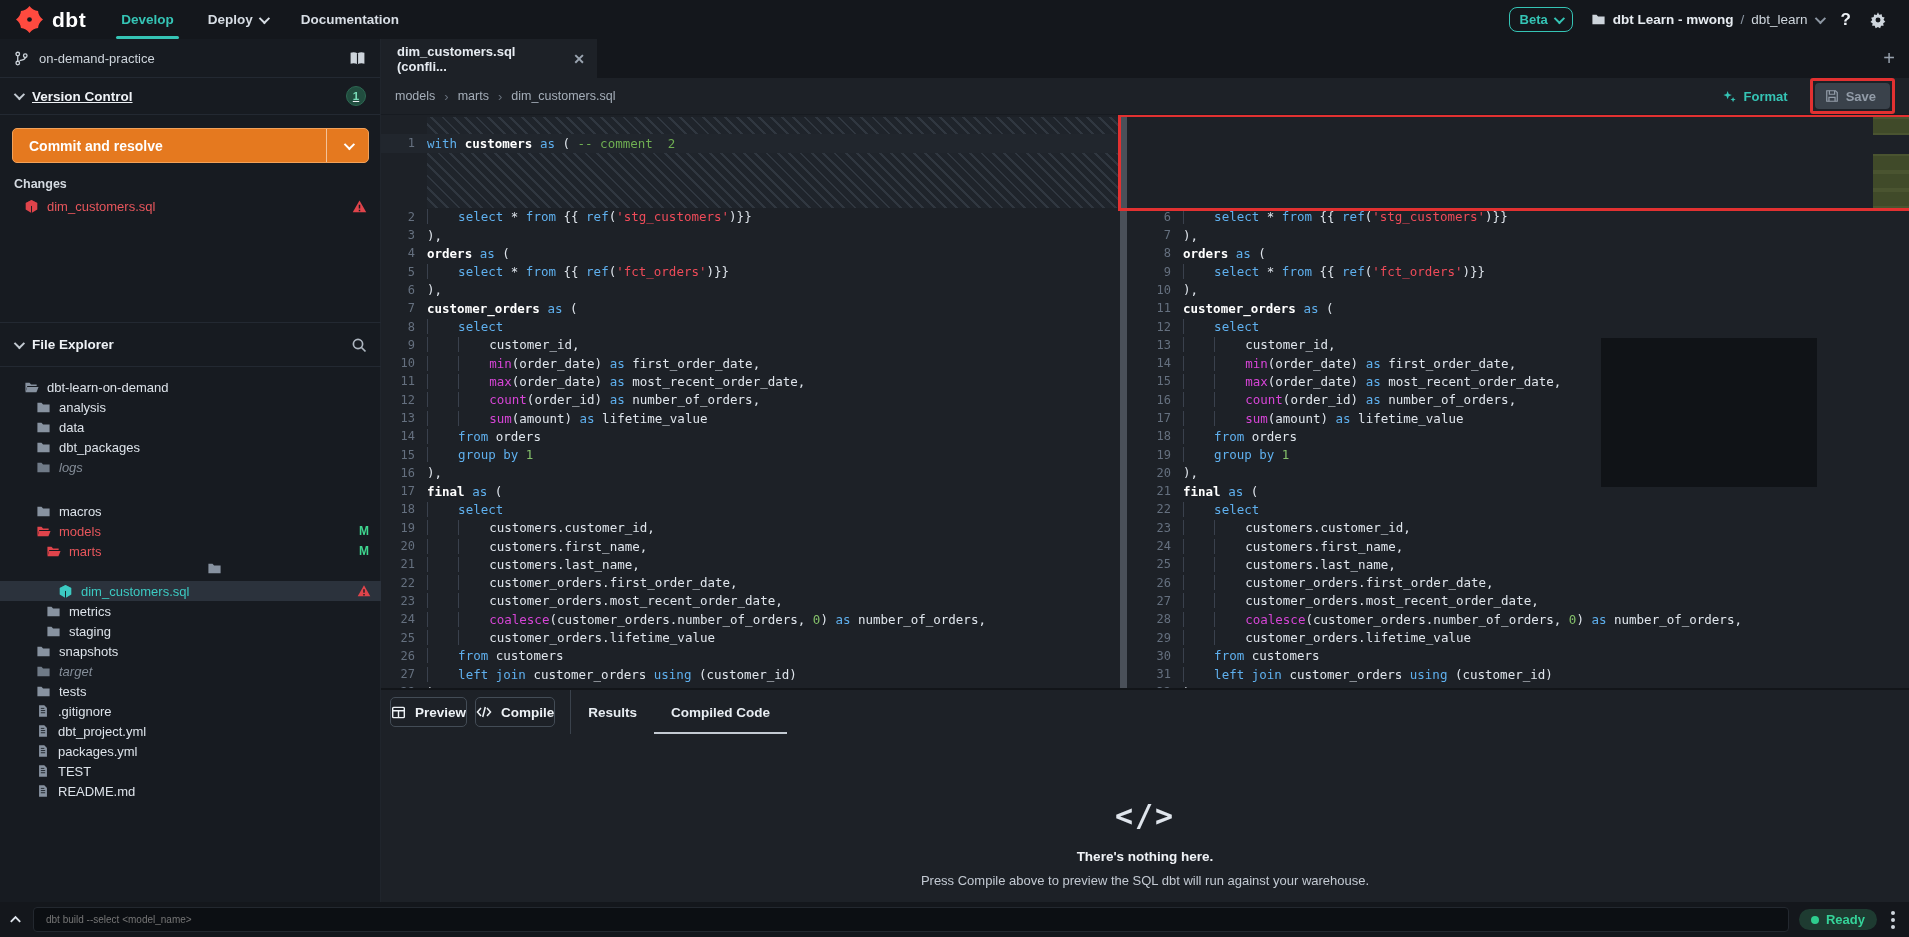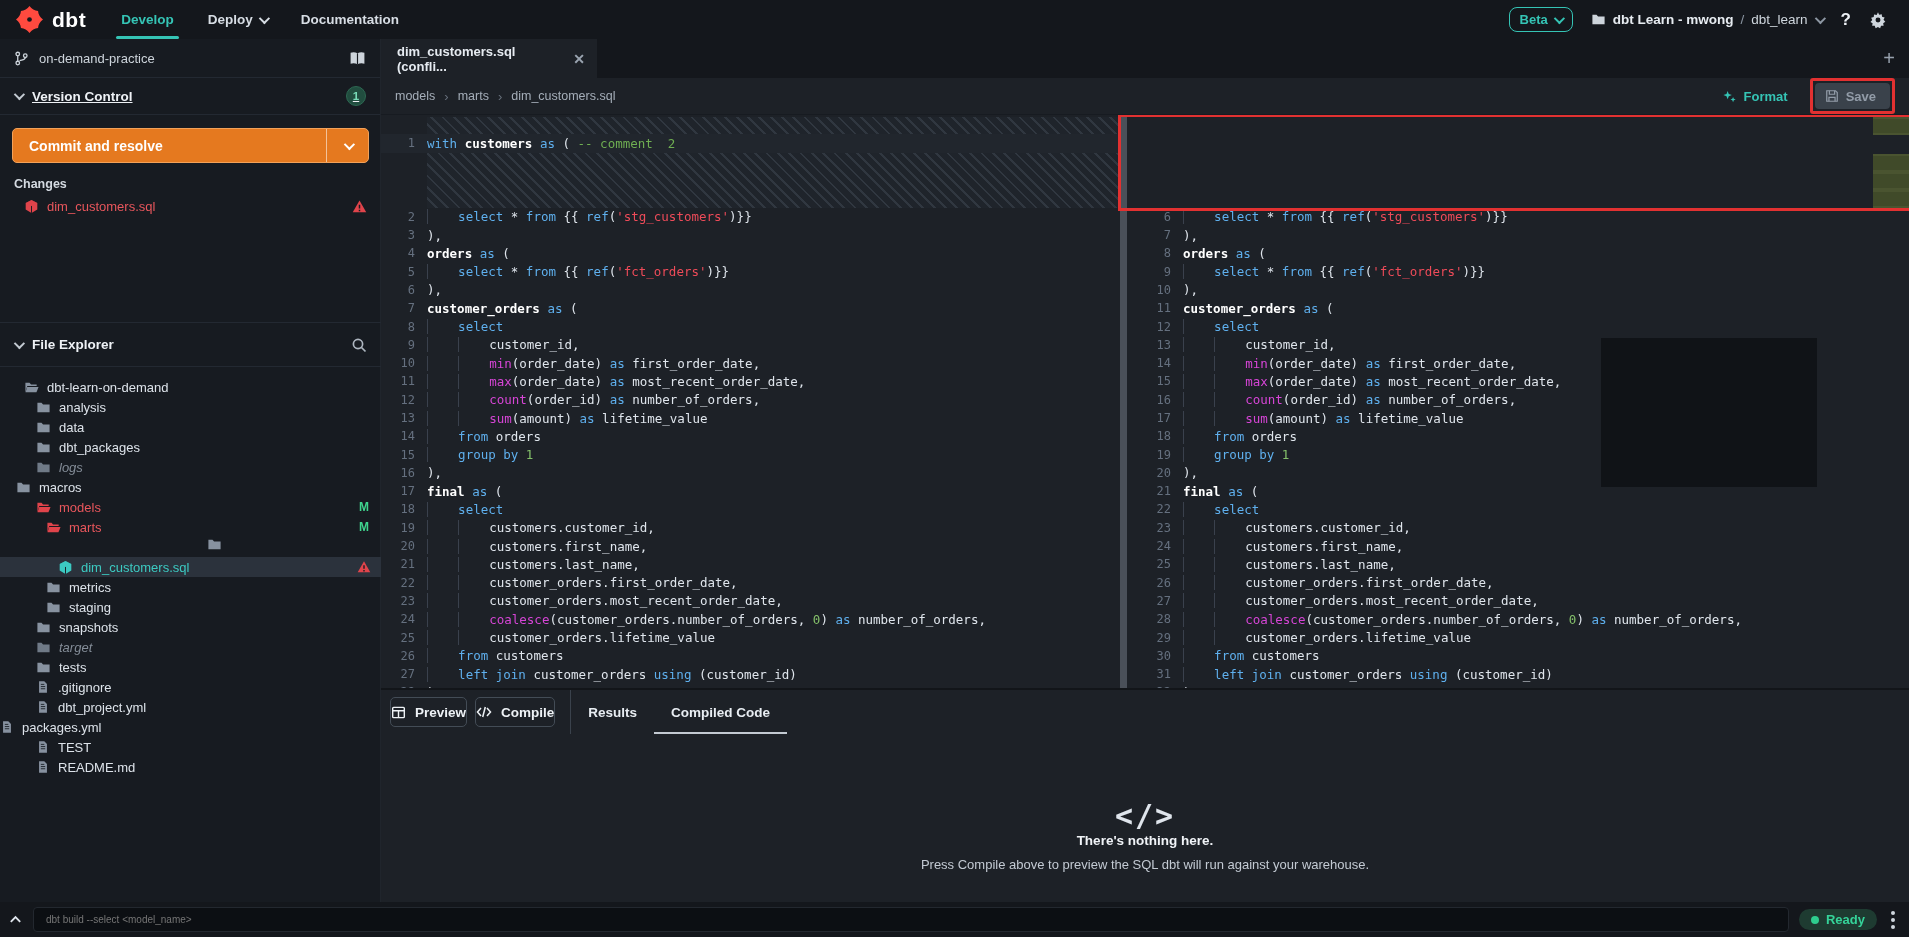--- a/index.html
+++ b/index.html
@@ -134,21 +134,21 @@
   #preview-btn { margin-left:9px; }
   #compile-btn { margin-left:8px; }
   #bp-vdiv { width:1px; height:44px; background:#3a424c; margin-left:15px; }
   .bp-tab { position:relative; height:44px; display:flex; align-items:center; padding:0 17px;
       color:#e8edf2; font-size:13.5px; font-weight:bold; cursor:pointer; }
   .bp-tab.active::after { content:""; position:absolute; left:0; right:0; bottom:0; height:2px;
       background:#c3cad2; }
   #empty-state { position:absolute; left:0; top:108px; width:100%; text-align:center; }
   #empty-icon { font-family:"DejaVu Sans Mono",monospace; font-weight:bold; font-size:30px;
       color:#dfe5ec; letter-spacing:2px; }
-  #empty-title { margin-top:0; color:#f0f3f7; font-size:13.5px; font-weight:bold; }
+  #empty-title { margin-top:16px; color:#f0f3f7; font-size:13.5px; font-weight:bold; }
   #empty-sub { margin-top:9px; color:#c3cad3; font-size:13px; }
 
   
   #command-bar { position:absolute; left:0; top:902px; width:1909px; height:35px; background:#14171c;
       display:flex; align-items:center; gap:10px; padding:0 10px 0 8px; }
   #cmd-chevron { color:#dfe5ec; cursor:pointer; display:flex; }
   #cmd-input { flex:1; height:25px; background:#0c0f13; border:1px solid #23282f; border-radius:4px;
       color:#98a2ad; font-size:10px; padding:0 12px; outline:none; }
   #ready-pill { height:21px; background:#1e3b31; border-radius:11px; display:flex; align-items:center;
       gap:7px; padding:0 12px; color:#35d399; font-size:13px; font-weight:bold; }
@@ -326,21 +326,21 @@
           <use href="#sym-folder"></use>
         </svg>
         <span class="tlabel">dbt_packages</span>
       </div>
       <div class="trow dim" style="padding-left: 36px;">
         <svg width="15" height="15" class="ic c-dim">
           <use href="#sym-folder"></use>
         </svg>
         <span class="tlabel">logs</span>
       </div>
-      <div class="trow normal" style="padding-left: 16px;">
+      <div class="trow normal" style="padding-left: 36px; margin-top: 24px;">
         <svg width="15" height="15" class="ic c-gray">
           <use href="#sym-folder"></use>
         </svg>
         <span class="tlabel">macros</span>
       </div>
       <div class="trow red" style="padding-left: 36px;">
         <svg width="15" height="15" class="ic c-red">
           <use href="#sym-folder-open"></use>
         </svg>
         <span class="tlabel">models</span>
@@ -403,21 +403,21 @@
           <use href="#sym-file"></use>
         </svg>
         <span class="tlabel">.gitignore</span>
       </div>
       <div class="trow normal" style="padding-left: 36px;">
         <svg width="14" height="14" class="ic c-gray">
           <use href="#sym-file"></use>
         </svg>
         <span class="tlabel">dbt_project.yml</span>
       </div>
-      <div class="trow normal" style="">
+      <div class="trow normal" style="padding-left: 36px;">
         <svg width="14" height="14" class="ic c-gray">
           <use href="#sym-file"></use>
         </svg>
         <span class="tlabel">packages.yml</span>
       </div>
       <div class="trow normal" style="padding-left: 36px;">
         <svg width="14" height="14" class="ic c-gray">
           <use href="#sym-file"></use>
         </svg>
         <span class="tlabel">TEST</span>

